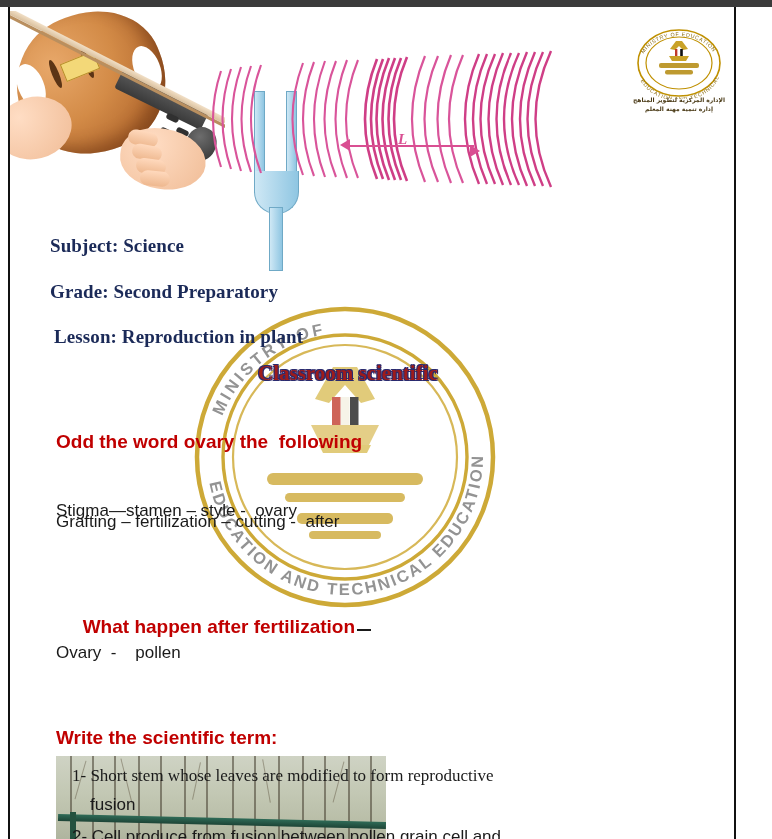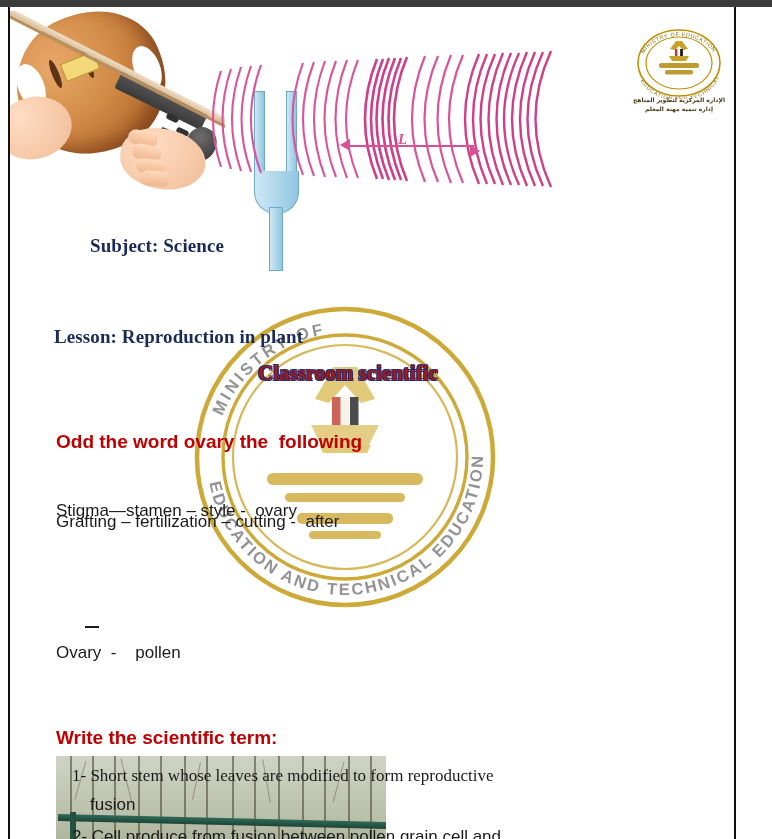--- a/index.html
+++ b/index.html
@@ -258,31 +258,32 @@
       </g>
 
       <g opacity=".8" fill="#c9a227">
         <rect x="82" y="176" width="156" height="12" rx="6"></rect>
         <rect x="100" y="196" width="120" height="9" rx="4.5"></rect>
         <rect x="112" y="216" width="96" height="11" rx="5"></rect>
         <rect x="124" y="234" width="72" height="8" rx="4"></rect>
       </g>
     </svg>
 
-    <div class="txt head-navy" style="left:40px;top:226px;margin-left:40px;">Subject: Science</div>
+    <div class="txt head-navy" style="left:40px;top:226px;">Subject: Science</div>
+    <div class="txt head-navy" style="left:40px;top:272px;">Grade: Second Preparatory</div>
     <div class="txt head-navy" style="left:44px;top:317px;">Lesson: Reproduction in plant</div>
 
     <div class="txt classroom" style="left:248px;top:352px;">Classroom scientific</div>
 
     <div class="txt q-head" style="left:46px;top:422px;">Odd the word ovary the  following</div>
     <div class="txt body-line" style="left:46px;top:460px;margin-top:32px;">Stigma—stamen – style -  ovary</div>
     <div class="txt body-line" style="left:46px;top:503px;">Grafting – fertilization – cutting -  after</div>
 
     <div class="txt" style="left:46px;top:589px;">
-      <span class="u-tail"></span>
+      <span class="q-head">What happen after fertilization</span><span class="u-tail"></span>
     </div>
     <div class="txt body-line" style="left:46px;top:634px;">Ovary  -    pollen</div>
 
     <div class="txt q-head" style="left:46px;top:718px;text-align:center;">Write the scientific term:</div>
 
     <div class="forest">
       <div class="sky"></div>
       <div class="trunk" style="left:14px;"></div>
         <div class="trunk" style="left:36px;"></div>
       <div class="trunk" style="left:58px;"></div>

